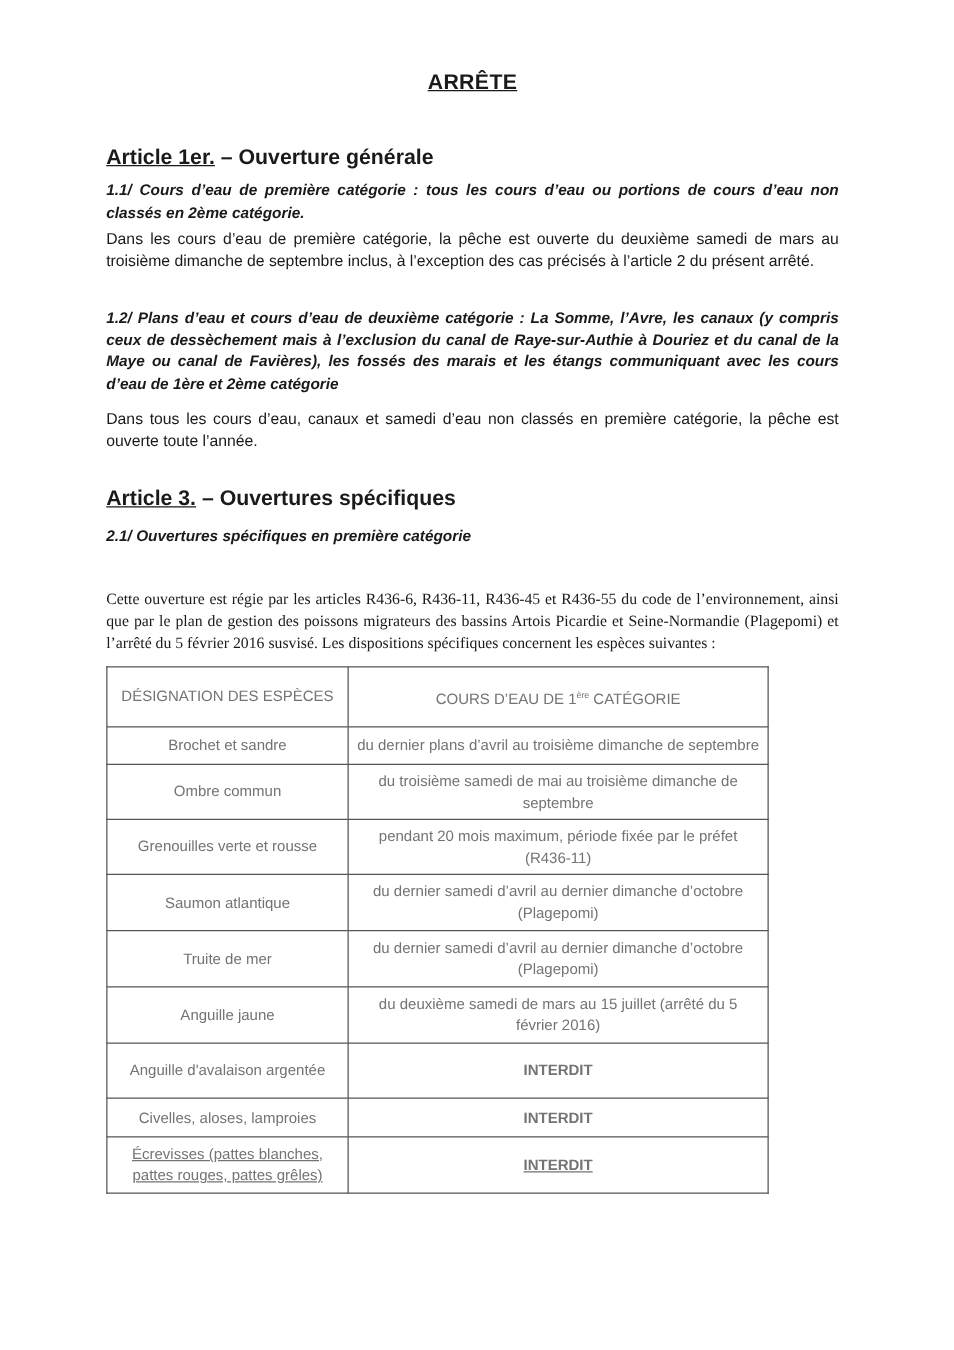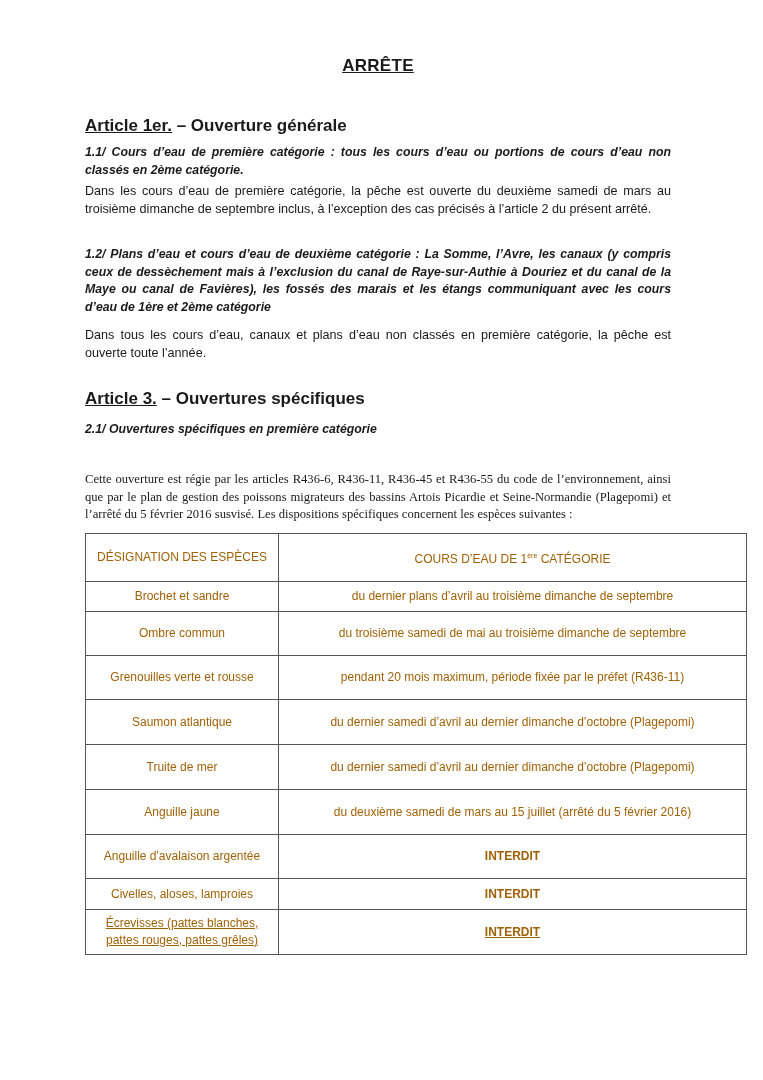--- a/index.html
+++ b/index.html
@@ -15,22 +15,22 @@
   .art-head { position: absolute; left: 0; font-size: 17px; font-weight: bold; }
   .art-head .u { text-decoration: underline; }
   .sub {
     position: absolute; left: 0; width: 586px; font-size: 12.3px; font-weight: bold; font-style: italic;
     line-height: 17.5px; text-align: justify;
   }
   .para {
     position: absolute; left: 0; width: 586px; font-size: 12.6px; line-height: 17.5px; text-align: justify;
   }
   table.species {
-    position: absolute; left: 0; top: 533px; width: 662px; border-collapse: collapse;
-    font-size: 12px; color: #a16207; border-radius: 12px;
+    position: absolute; left: 0; top: 533px; width: 530px; border-collapse: collapse;
+    font-size: 12px; color: #737373; border-radius: 12px;
   }
   table.species td, table.species th {
     border: 1.3px solid #555; text-align: center; vertical-align: middle; padding: 2px 6px; line-height: 17px;
   }
   table.species th { font-weight: normal; }
   .col1 { width: 180px; }
   .bold { font-weight: bold; }
 </style>
 </head>
 <body>
@@ -39,21 +39,21 @@
   <div class="title">ARRÊTE</div>
 
   <div class="art-head" style="top:116px;">
     <span class="u">Article 1er.</span><span> –  </span><span>Ouverture générale</span>
   </div>
 
   <div class="sub" style="top:144px;">1.1/ Cours d’eau de première catégorie : tous les cours d’eau ou portions de cours d’eau non classés en 2ème catégorie.</div>
   <div class="para" style="top:183px;">Dans les cours d’eau de première catégorie, la pêche est ouverte du deuxième samedi de mars au troisième dimanche de septembre inclus, à l’exception des cas précisés à l’article 2 du présent arrêté.</div>
 
   <div class="sub" style="top:246px;">1.2/ Plans d’eau et cours d’eau de deuxième catégorie :  La Somme, l’Avre, les canaux (y compris ceux de dessèchement mais à l’exclusion du canal de Raye-sur-Authie à Douriez et du canal de la Maye ou canal de Favières), les fossés des marais et les étangs communiquant avec les cours d’eau de 1ère et 2ème catégorie</div>
-  <div class="para" style="top:327px;">Dans tous les cours d’eau, canaux et plans d’eau non classés en première catégorie, la pêche est ouverte toute l’année.</div>
+  <div class="para" style="top:327px;">Dans tous les cours d’eau, canaux et samedi d’eau non classés en première catégorie, la pêche est ouverte toute l’année.</div>
 
   <div class="art-head" style="top:389px;">
     <span class="u">Article 3.</span><span> –  </span><span>Ouvertures spécifiques</span>
   </div>
 
   <div class="sub" style="top:421px;">2.1/ Ouvertures spécifiques en première catégorie</div>
   <div class="para" style="top:471px;font-family:Liberation Serif, serif;">Cette ouverture est régie par les articles R436-6, R436-11, R436-45 et R436-55 du code de l’environnement, ainsi que par le plan de gestion des poissons migrateurs des bassins Artois Picardie et Seine-Normandie (Plagepomi) et l’arrêté du 5 février 2016 susvisé. Les dispositions spécifiques concernent les espèces suivantes :</div>
 
   <table class="species">
     <thead>

